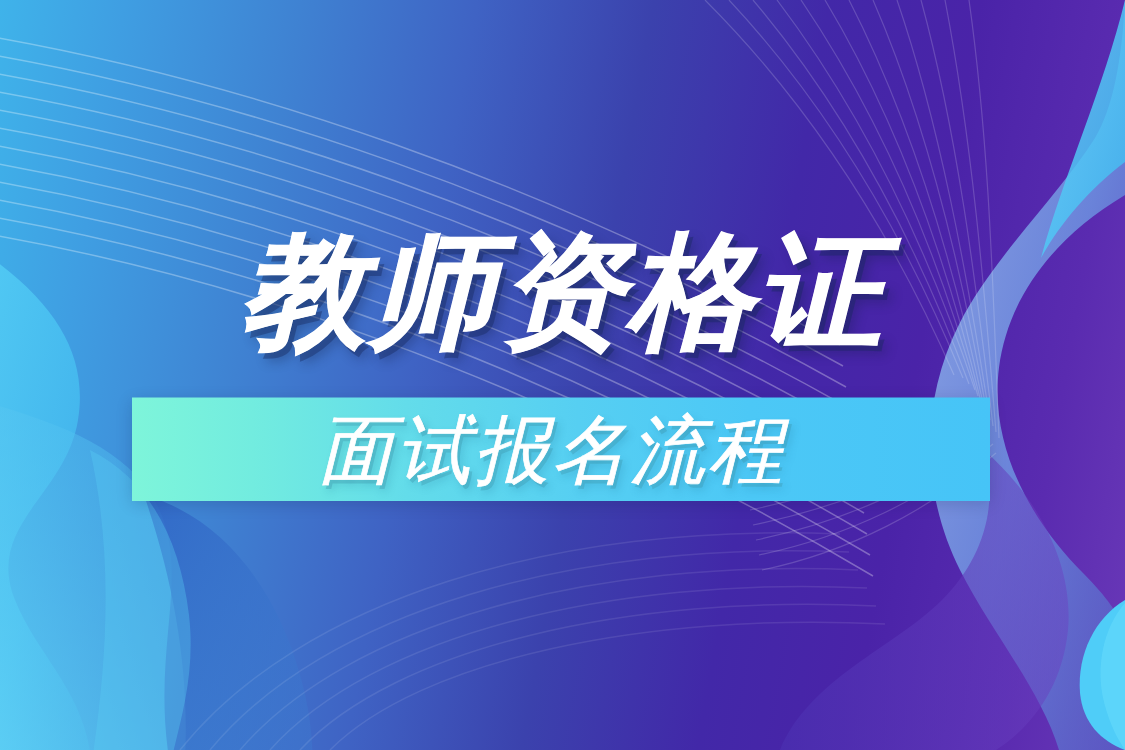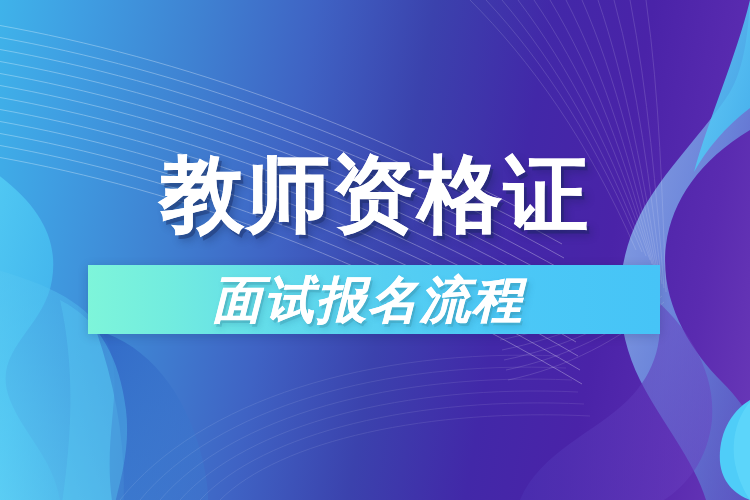--- a/index.html
+++ b/index.html
@@ -49,20 +49,21 @@
     align-items: center;
     justify-content: flex-start;
     pointer-events: none;
   }
 
   #headline {
     margin-top: 152px;
     font-size: 84px;
     line-height: 1;
     font-weight: bold;
+    font-style: italic;
     color: #ffffff;
     letter-spacing: 2px;
     white-space: nowrap;
     text-shadow:
       3px 4px 0 rgba(22, 40, 92, 0.40),
       5px 6px 8px rgba(15, 25, 65, 0.30);
     -webkit-text-stroke: 0.6px #ffffff;
   }
 
   
@@ -81,21 +82,21 @@
         #46c4f7 100%);
     display: flex;
     align-items: center;
     justify-content: center;
     box-shadow: 0 2px 10px rgba(12, 20, 60, 0.18);
   }
 
   #subtitle {
     font-size: 50px;
     line-height: 1;
-    font-weight: bold;
+    font-weight: normal;
     font-style: italic;
     color: #ffffff;
     letter-spacing: 2px;
     white-space: nowrap;
     position: relative;
     left: -6px;
     text-shadow:
       2px 3px 0 rgba(60, 150, 170, 0.35),
       3px 4px 6px rgba(30, 110, 150, 0.28);
     -webkit-text-stroke: 0.5px #ffffff;

